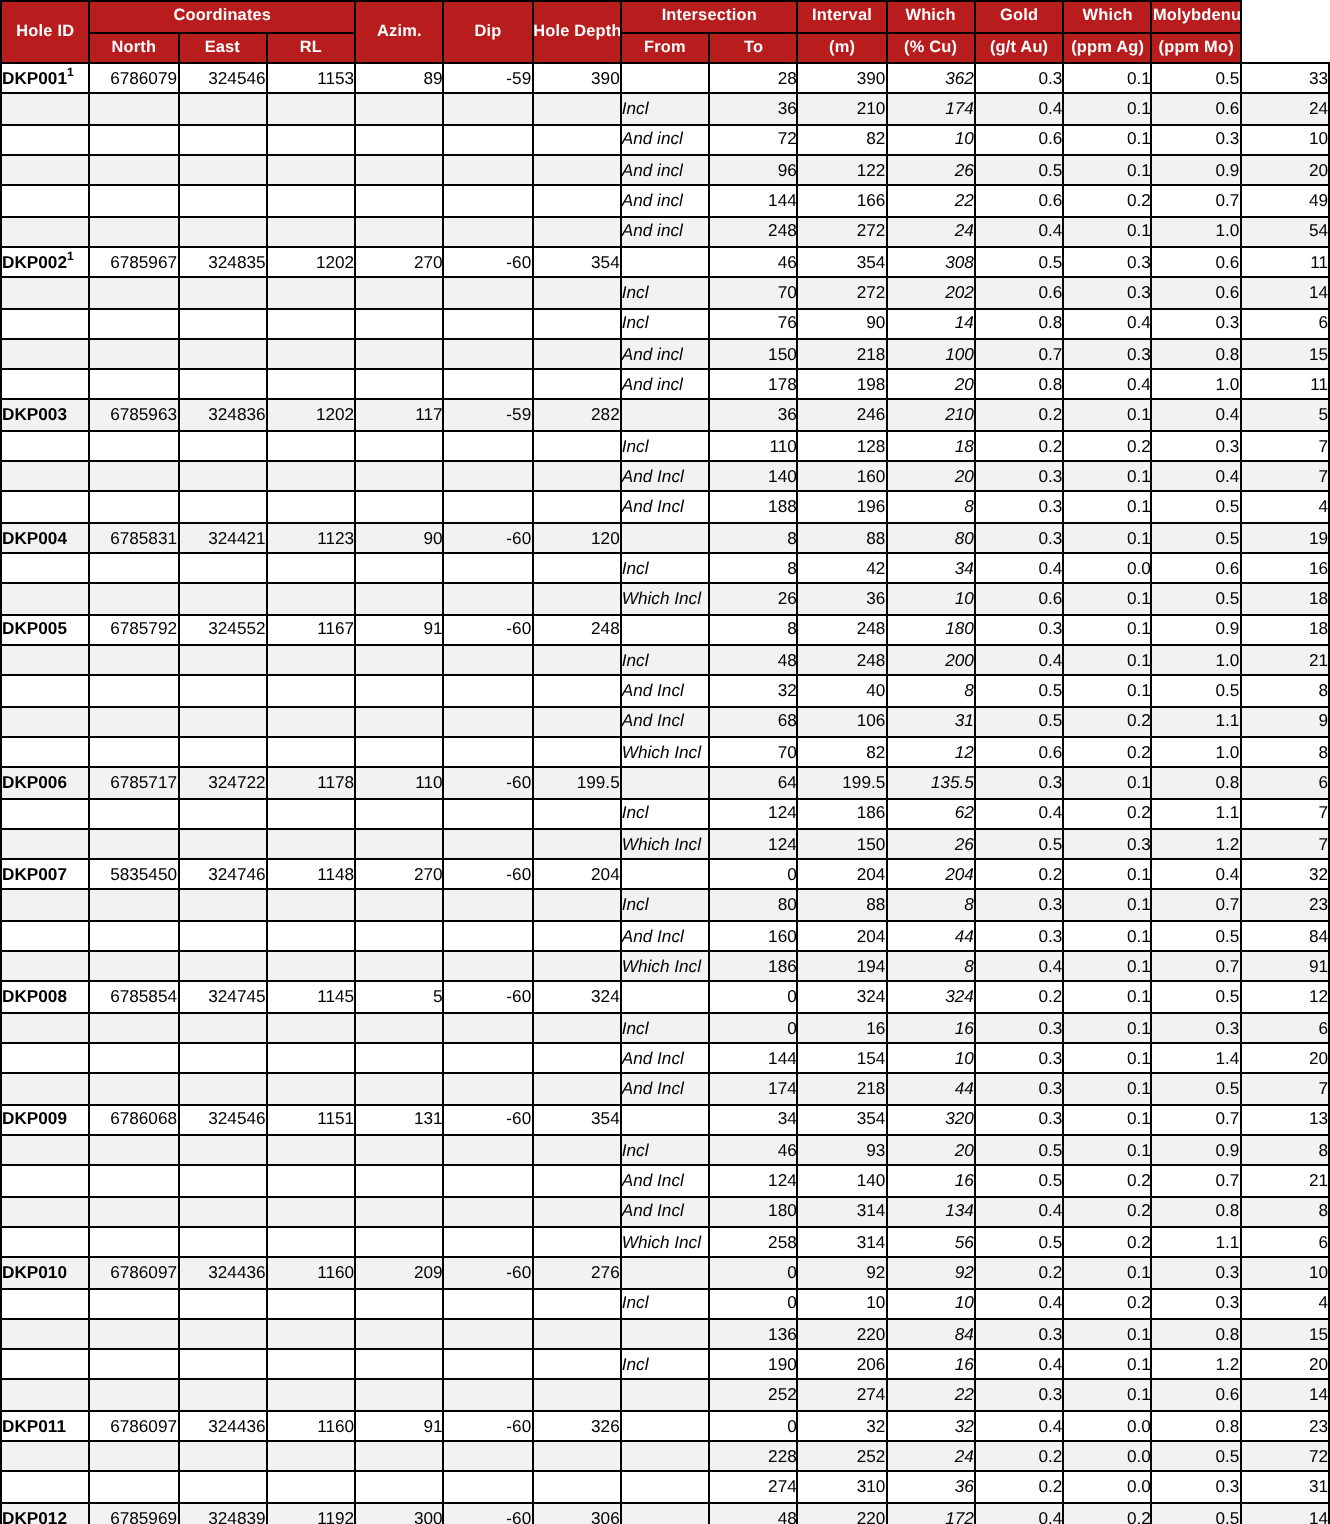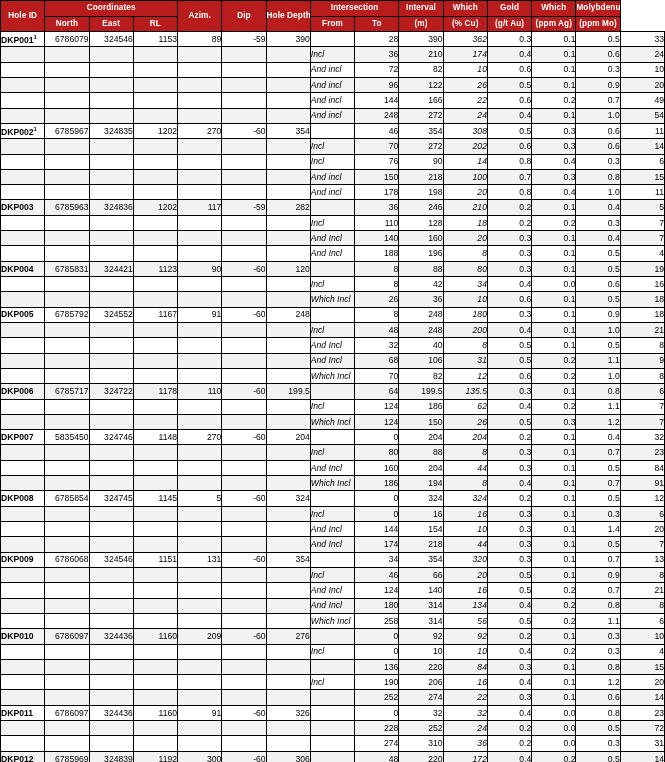--- a/index.html
+++ b/index.html
@@ -706,21 +706,21 @@
       <tr class="shade">
         <td class="hole c-hole"></td>
         <td class="c-north"></td>
         <td class="c-east"></td>
         <td class="c-rl"></td>
         <td class="c-azim"></td>
         <td class="c-dip"></td>
         <td class="c-depth"></td>
         <td class="lbl c-from">Incl</td>
         <td class="c-from">46</td>
-        <td class="c-to">66</td>
+        <td class="c-to">93</td>
         <td class="c-int">20</td>
         <td class="c-cu">0.5</td>
         <td class="c-au">0.1</td>
         <td class="c-ag">0.9</td>
         <td class="c-mo">8</td>
       </tr>
       <tr class="plain">
         <td class="hole c-hole"></td>
         <td class="c-north"></td>
         <td class="c-east"></td>

